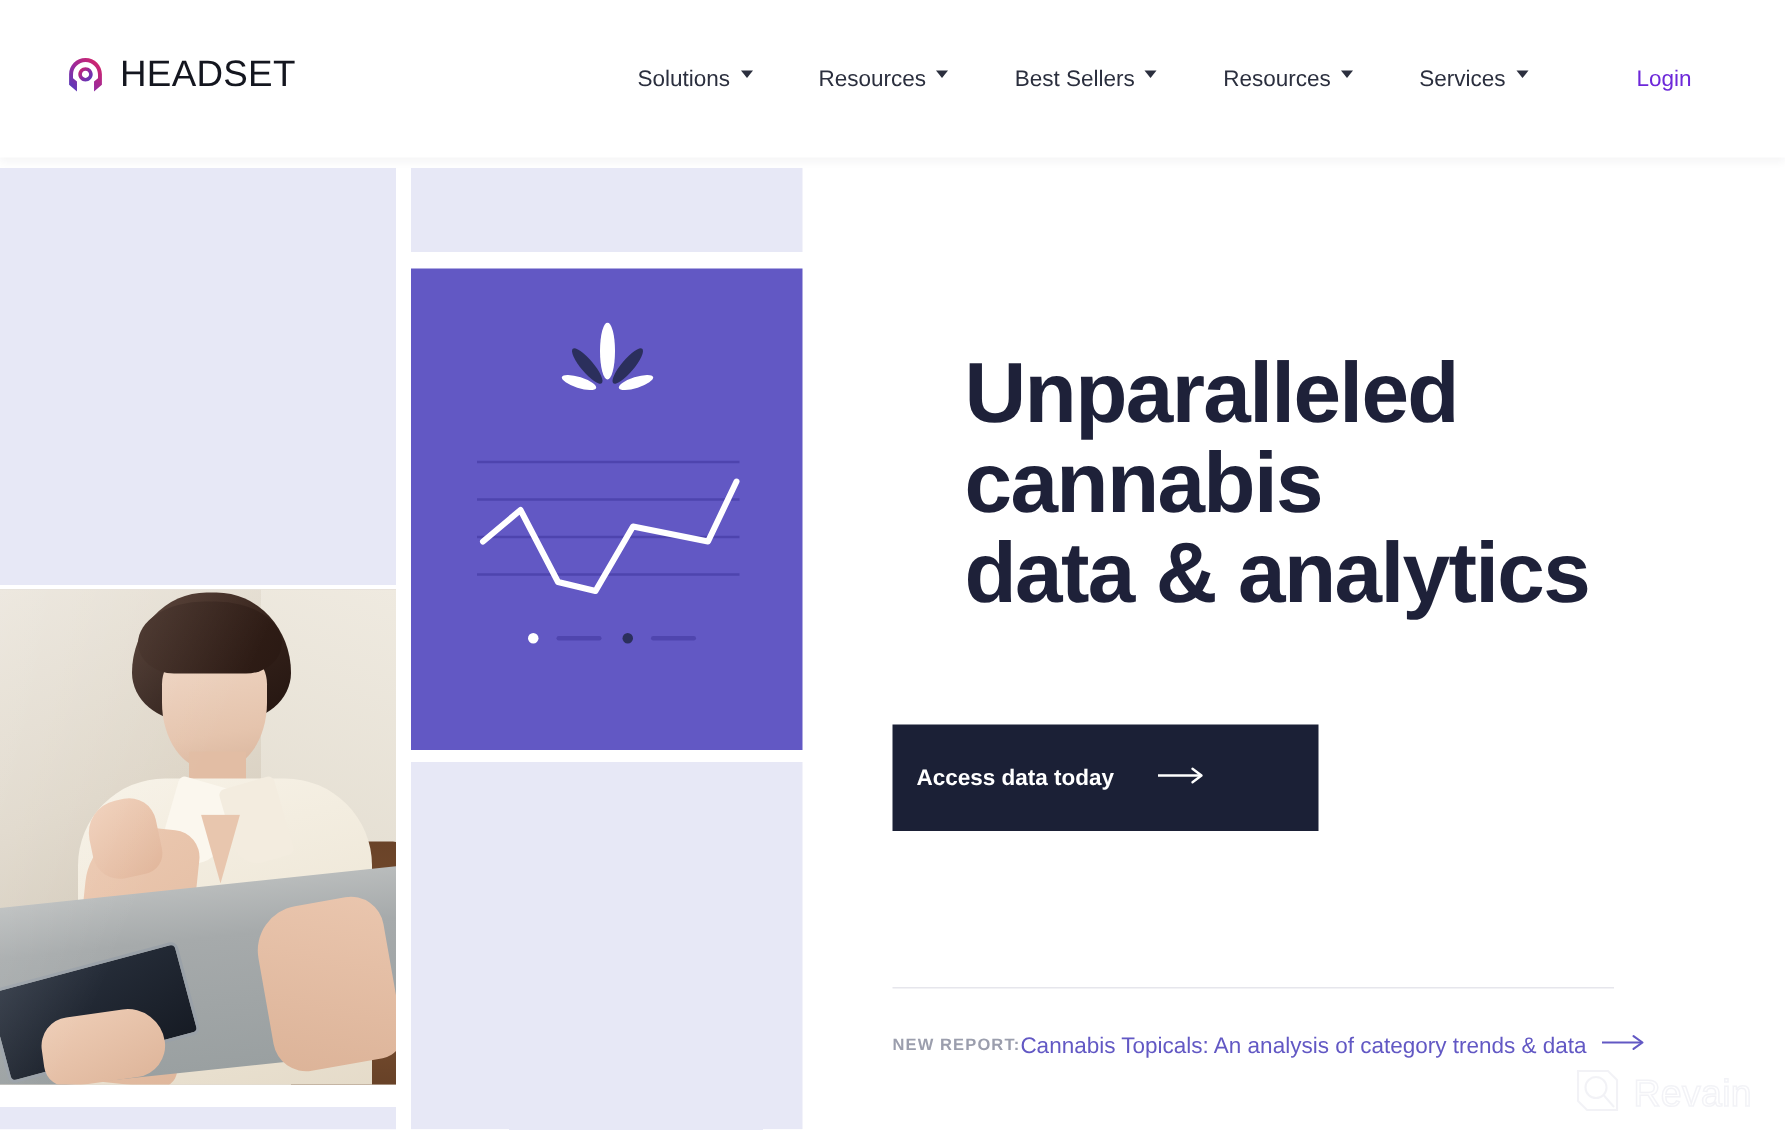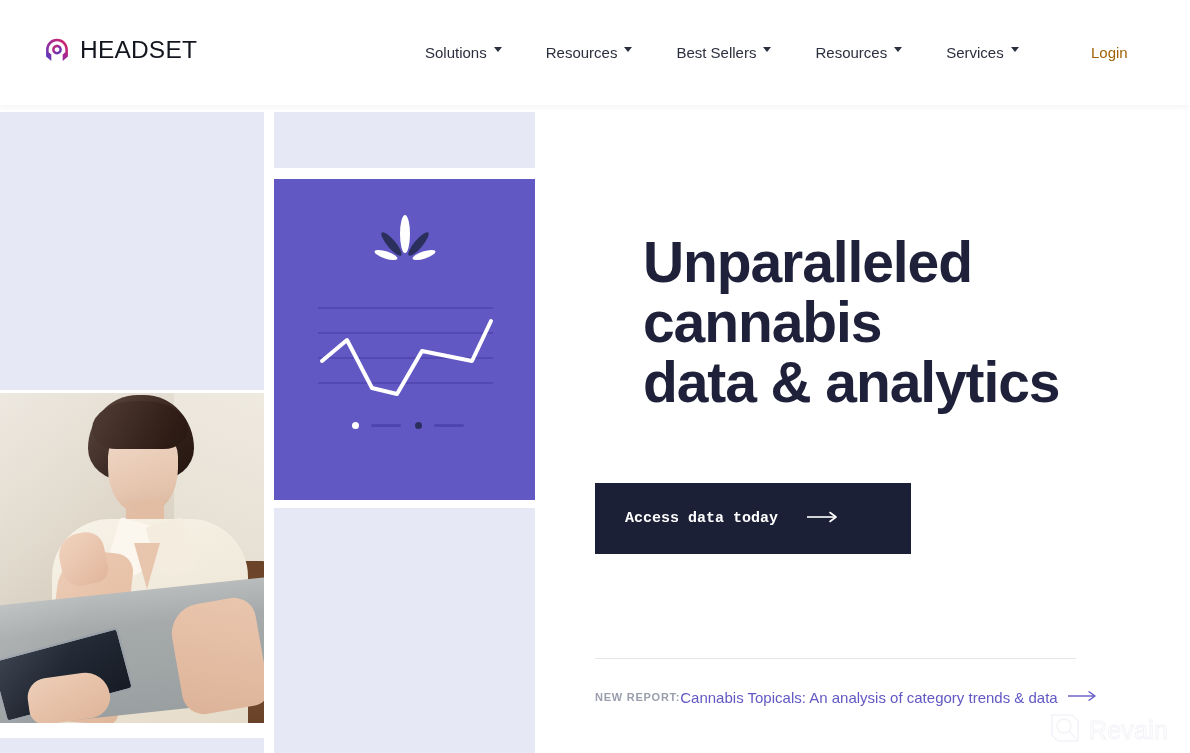--- a/index.html
+++ b/index.html
@@ -78,21 +78,21 @@
     margin-top: 3px;
   }
   .nav-login {
     position: absolute;
     left: 1091px;
     top: 0;
     height: 105px;
     display: flex;
     align-items: center;
     font-size: 15px;
-    color: #a16207;
+    color: #6d28d9;
     text-decoration: none;
     white-space: nowrap;
     cursor: pointer;
   }
 
   
   .hero {
     position: absolute;
     top: 105px; left: 0;
     width: 1190px;
@@ -262,29 +262,28 @@
     width: 450px;
     font-size: 18.5px;
     line-height: 1.62;
     font-weight: 400;
     color: #5a5e6e;
   }
 
   .cta {
     position: absolute;
     left: 595px; top: 378px;
-    width: 316px; height: 71px;
+    width: 284px; height: 71px;
     background: #1b2036;
     border: none;
     display: flex;
     align-items: center;
-    padding: 0 30px;
+    padding: 0 16px;
     cursor: pointer;
     text-decoration: none;
-    font-family: Liberation Mono, monospace;
   }
   .cta-label {
     font-size: 15px;
     font-weight: 700;
     color: #ffffff;
     white-space: nowrap;
   }
   .cta-arrow { margin-left: 29px; display: block; }
 
   .divider {

